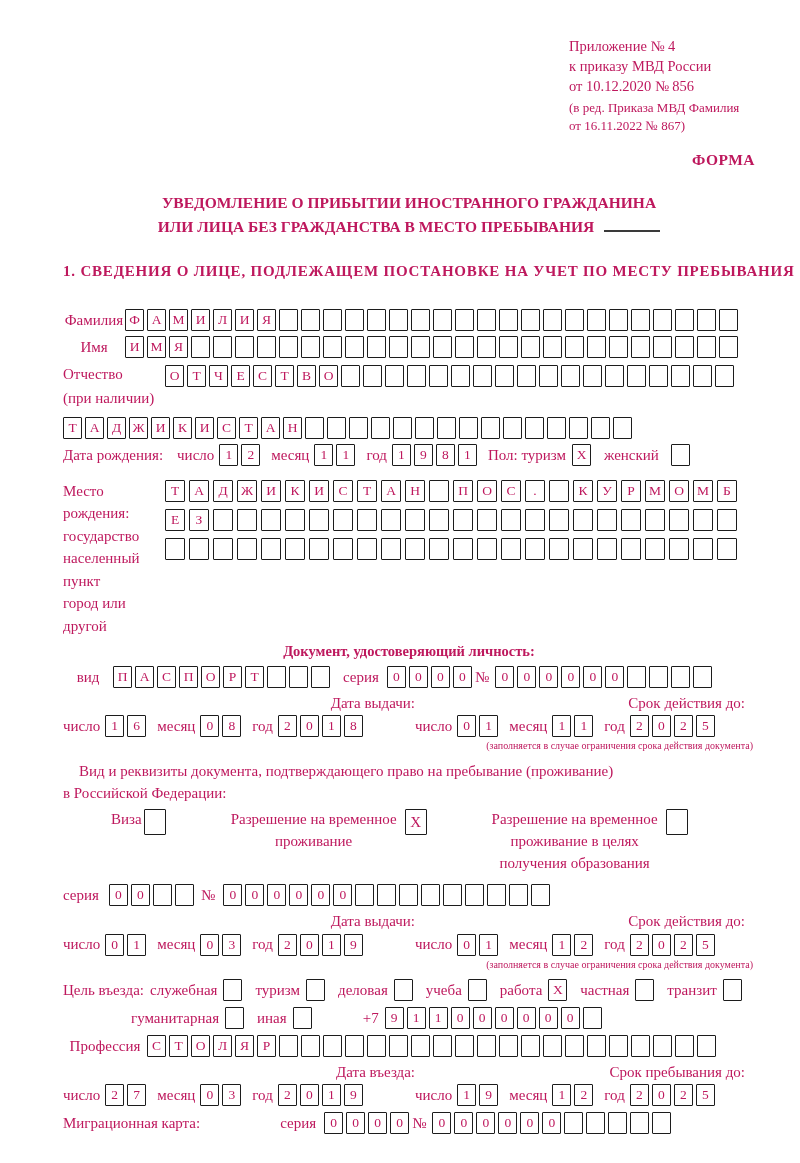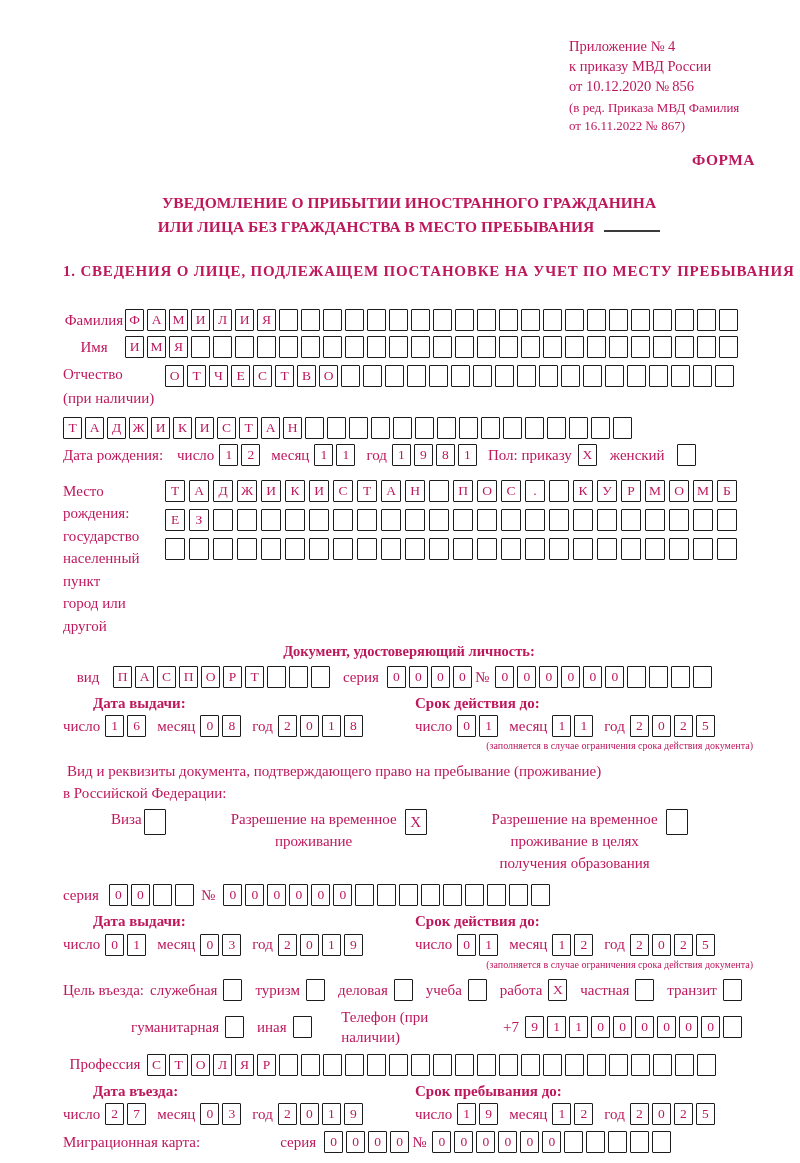--- a/index.html
+++ b/index.html
@@ -28,23 +28,23 @@
   .wide .cell{width:20px;margin-right:4px;}
   .cb .cell{width:22px;height:26px;font-size:15px;}
   .cellrows .cells{margin-bottom:7px;}
   .mt2{margin-top:2px;}
   .dgroup{display:flex;align-items:center;}
   .dgroup > span.t{margin:0 5px 0 0;}
   .dgroup .cells{margin-right:8px;}
   .daterow{display:flex;margin-bottom:4px;}
   .datecol{width:352px;}
   .datecol2{width:330px;}
-  .datehead{text-align:left;padding-left:30px;margin-bottom:2px;font-weight:bold;}
+  .datehead{text-align:right;padding-left:30px;margin-bottom:2px;}
   .note{font-size:10px;text-align:right;margin:-2px 2px 8px 0;}
-  .para{margin:8px 0 2px 4px;}
+  .para{margin:8px 0 2px 16px;}
   .optrow{display:flex;align-items:flex-start;margin:6px 0 10px 0;}
   .opt{display:flex;align-items:flex-start;margin-right:14px;margin-left:48px;}
   .opt .olbl{margin-right:8px;line-height:1.45;}
   .opt .center{text-align:center;}
   .purline{display:flex;align-items:center;margin-bottom:6px;flex-wrap:nowrap;}
   .purline .plbl{margin-right:6px;}
   .purline .cells{margin-right:10px;}
   .gap80{margin-left:80px;}
 </style>
 </head>
@@ -220,21 +220,21 @@
           <span class="cell">1</span>
         </span>
       <span class="t">год</span>
       <span class="cells">
           <span class="cell">1</span>
           <span class="cell">9</span>
           <span class="cell">8</span>
           <span class="cell">1</span>
         </span>
     </span>
-    <span>Пол: приказу</span>
+    <span>Пол: туризм</span>
     <span style="width:6px"></span>
     <span class="cells">
         <span class="cell">X</span>
       </span>
     <span style="width:10px"></span>
     <span>женский</span>
     <span style="width:12px"></span>
     <span class="cells">
         <span class="cell"></span>
       </span>
@@ -563,21 +563,20 @@
   <div class="purline" style="margin-left:68px">
     <span class="plbl">гуманитарная</span>
     <span class="cells">
         <span class="cell"></span>
       </span>
     <span class="plbl">иная</span>
     <span class="cells">
         <span class="cell"></span>
       </span>
     <span style="width:18px"></span>
-    <span class="plbl">Телефон (при наличии)</span>
     <span style="width:20px"></span>
     <span class="plbl">+7</span>
     <span class="cells">
         <span class="cell">9</span>
         <span class="cell">1</span>
         <span class="cell">1</span>
         <span class="cell">0</span>
         <span class="cell">0</span>
         <span class="cell">0</span>
         <span class="cell">0</span>

